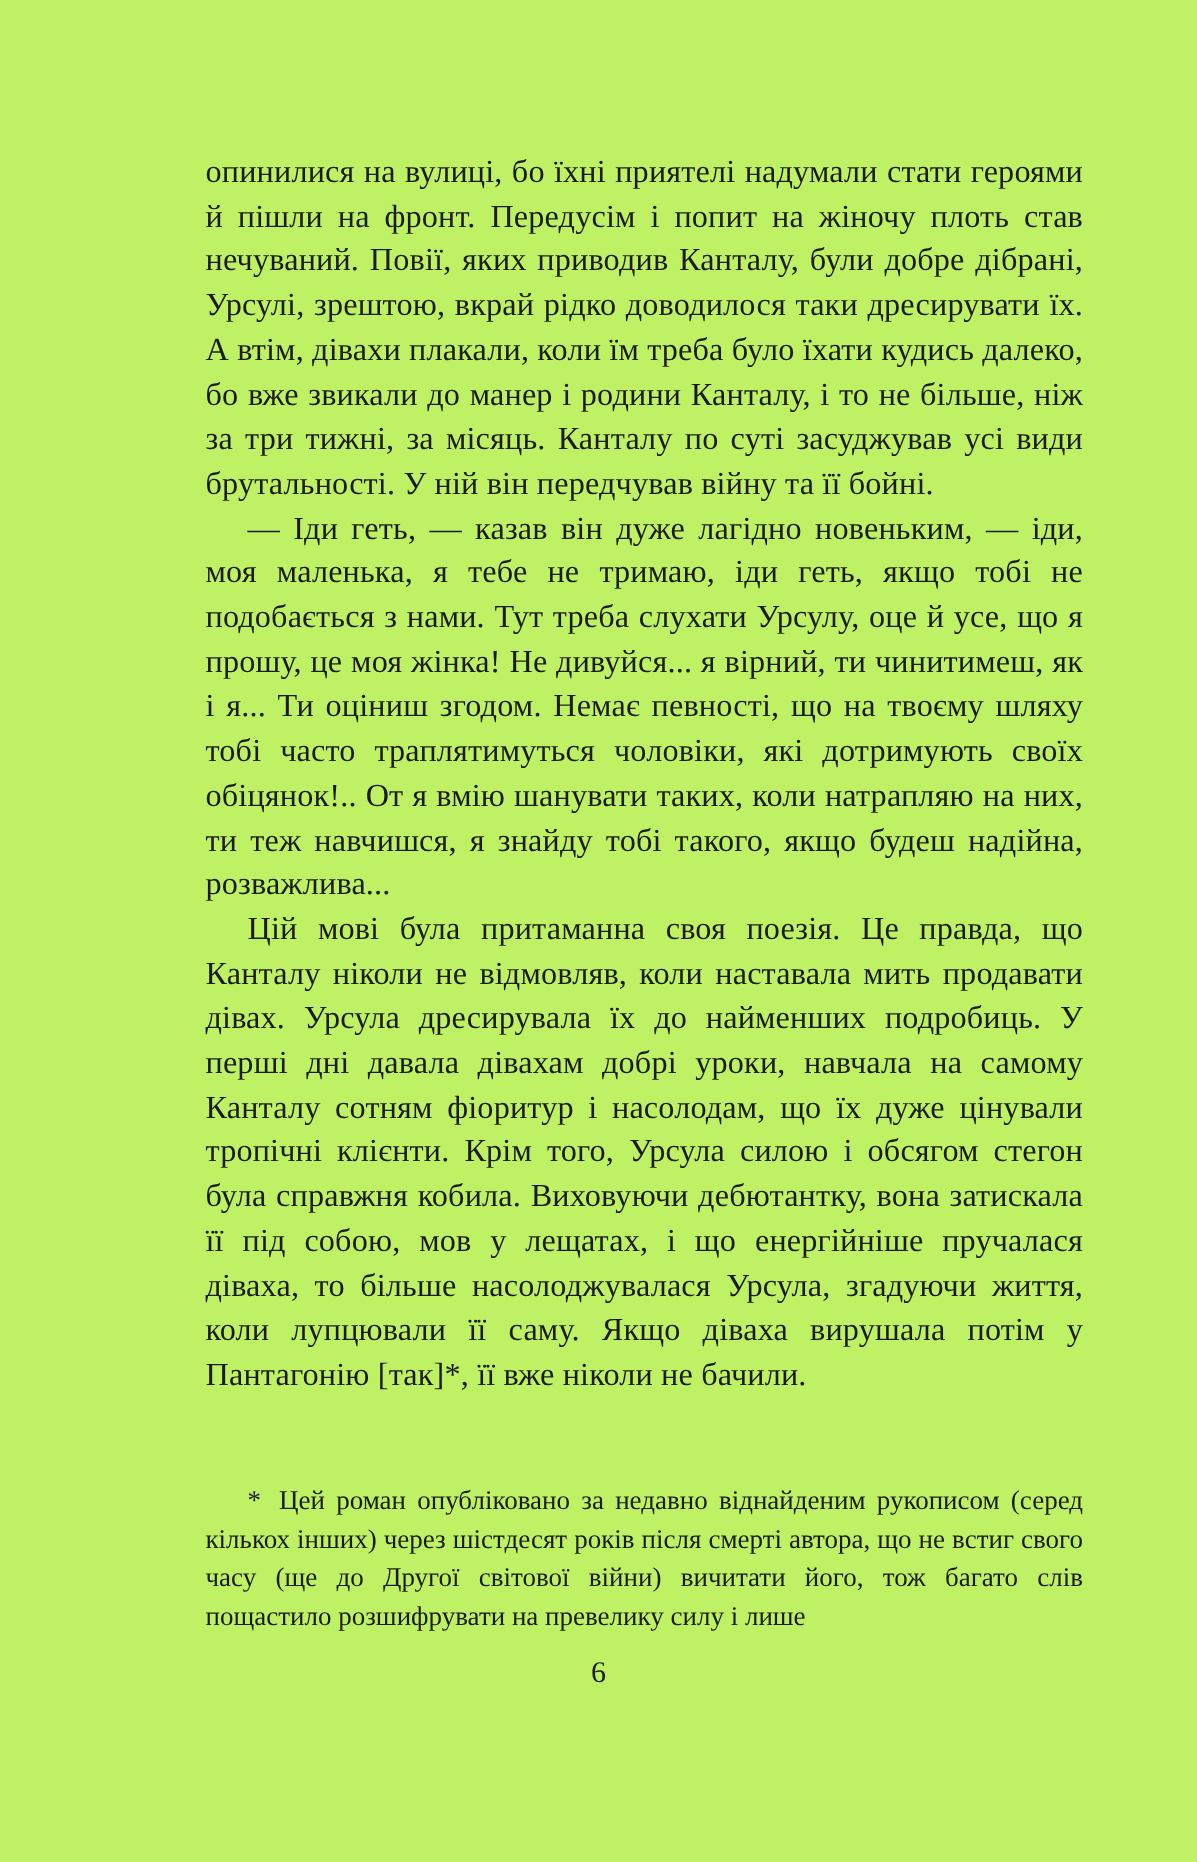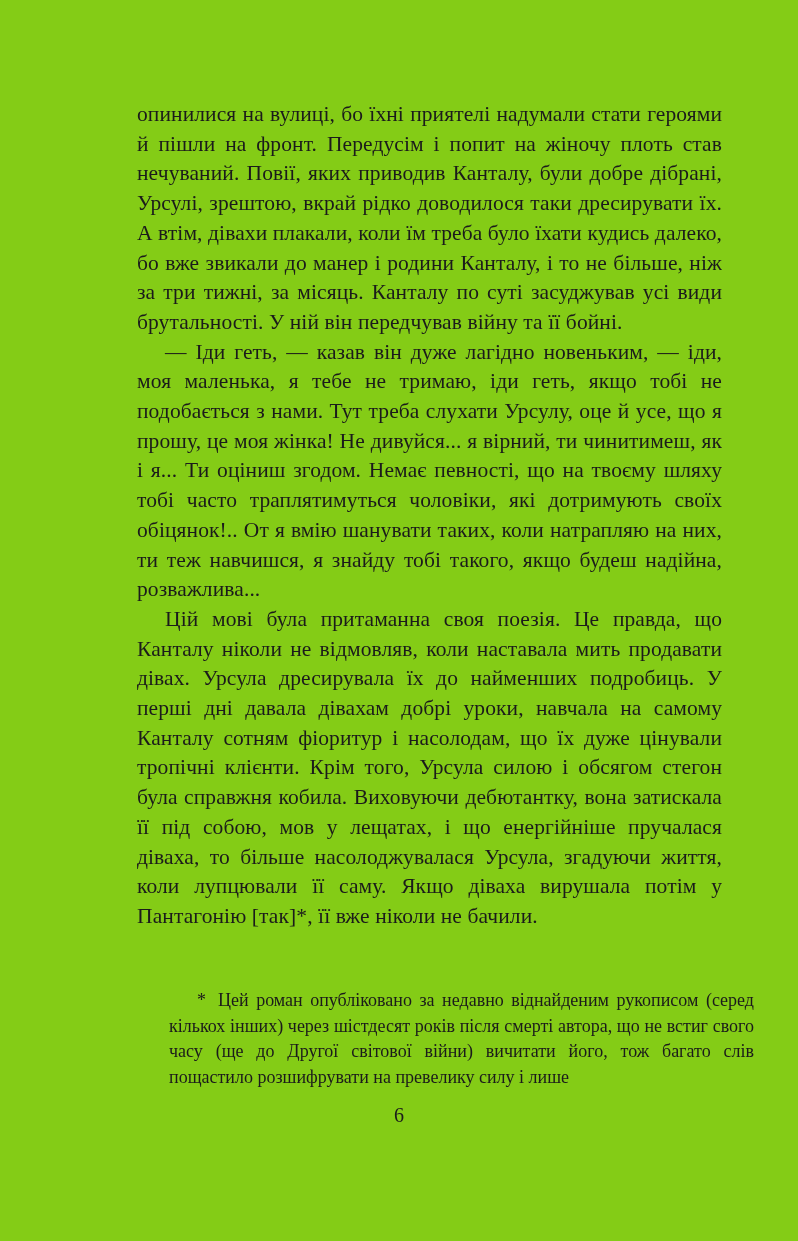--- a/index.html
+++ b/index.html
@@ -4,21 +4,21 @@
 <style>
   html, body {
     margin: 0;
     padding: 0;
     background: #ffffff;
   }
   .page {
     position: relative;
     width: 798px;
     height: 1241px;
-    background: #84cc16;
+    background: #bef264;
     overflow: hidden;
     font-family: "Liberation Serif", "DejaVu Serif", serif;
     color: #1b1b1b;
   }
   .text-block {
     position: absolute;
     left: 137px;
     top: 100px;
     width: 585px;
   }
@@ -32,21 +32,20 @@
   .para.indent {
     text-indent: 28px;
   }
   .sic {
   }
   .footnote {
     position: absolute;
     left: 137px;
     top: 988px;
     width: 585px;
-    margin-left: 32px;
   }
   .footnote-para {
     margin: 0;
     font-size: 18px;
     line-height: 25.5px;
     text-align: justify;
     text-indent: 28px;
   }
   .fn-marker {
     margin-right: 12px;

